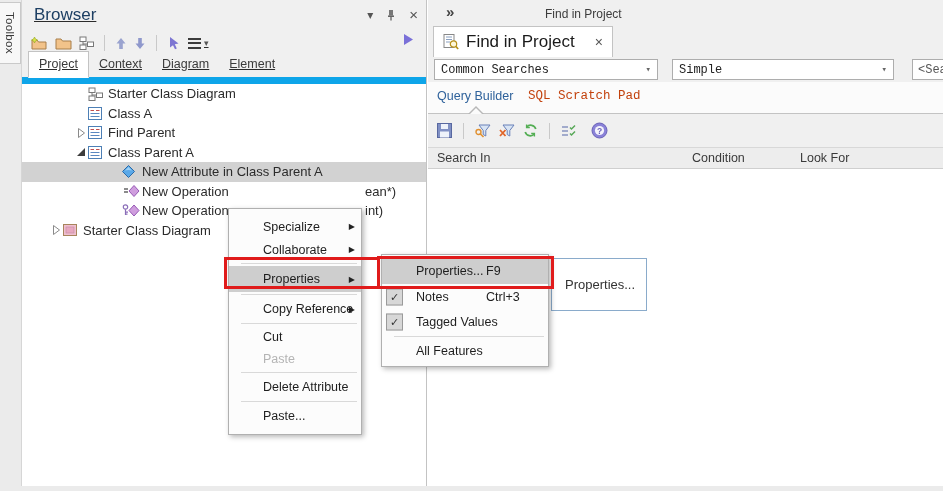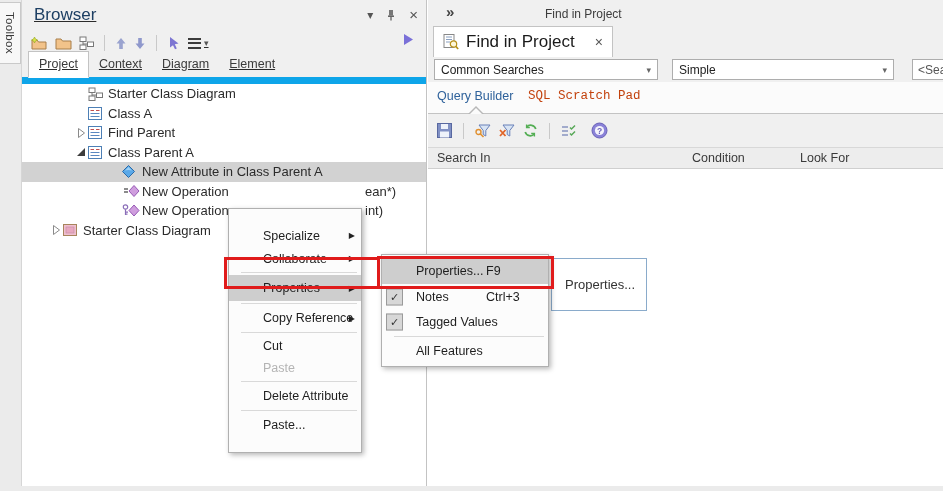--- a/index.html
+++ b/index.html
@@ -49,21 +49,21 @@
   
   .find { position:absolute; left:428px; top:0; width:515px; height:486px; background:#fff; overflow:hidden; }
   .f-dock { position:relative; height:26px; background:#f0f0f0; }
   .f-chevrons { position:absolute; left:18px; top:3px; font-size:15px; font-weight:bold; color:#444; }
   .f-dock-title { position:absolute; left:117px; top:7px; font-size:12px; color:#3c3c3c; }
   .f-tabrow { position:absolute; left:0; top:26px; width:100%; height:31px; background:#f0f0f0; }
   .f-tab { position:absolute; left:5px; top:0; width:180px; height:31px; background:#fff;
            border:1px solid #c3c3c3; border-bottom:none; display:flex; align-items:center; padding:0 9px; gap:7px; }
   .f-tab-title { font-size:17px; color:#1a1a1a; white-space:nowrap; }
   .f-tab-close { margin-left:auto; font-size:14px; color:#555; }
-  .f-filter { position:absolute; left:0; top:57px; width:100%; height:25px; background:#f0f0f0; }
+  .f-filter { position:absolute; left:0; top:57px; width:100%; height:25px; background:#f0f0f0;font-family:Liberation Mono, monospace; }
   .combo { position:absolute; top:2px; height:21px; background:#fff; border:1px solid #adadad;
            display:flex; align-items:center; font-size:12px; color:#222; padding-left:6px; }
   .combo .arrow { margin-left:auto; padding-right:6px; font-size:9px; color:#666; }
   .combo1 { left:6px; width:224px; } .combo2 { left:244px; width:222px; }
   .searchbox { position:absolute; left:484px; top:2px; width:44px; height:21px; background:#fff;
                border:1px solid #adadad; font-size:12px; color:#555; display:flex; align-items:center; padding-left:5px; }
   .f-subtabs { position:absolute; left:0; top:82px; width:100%; height:31px; background:#fbfbfb; }
   .f-subtab { position:absolute; top:7px; font-size:12.5px; }
   .f-subtab.active { left:9px; color:#2f629b; }
   .f-subtab.idle { left:100px; color:#c2410c;font-family:Liberation Mono, monospace; }
@@ -75,21 +75,21 @@
   .f-toolbar { position:absolute; left:0; top:114px; width:100%; height:33px; background:#f0f0f0;
                display:flex; align-items:center; padding-left:9px; gap:8px; }
   .f-cols { position:absolute; left:0; top:147px; width:100%; height:22px; background:#ededed;
             border-top:1px solid #d8d8d8; border-bottom:1px solid #cfcfcf; font-size:12.5px; color:#3a3a3a; }
   .f-col { position:absolute; top:3px; }
   .f-col.c0 { left:9px; } .f-col.c1 { left:264px; } .f-col.c2 { left:372px; }
   .f-body { position:absolute; left:0; top:170px; width:100%; height:316px; background:#fff; }
 
   
   .cmenu { position:absolute; left:228px; top:208px; width:134px; background:#fcfcfc;
-           border:1px solid #b0b0b0; box-shadow:2px 2px 5px rgba(0,0,0,.28); padding:15px 0; z-index:10; }
+           border:1px solid #b0b0b0; box-shadow:2px 2px 5px rgba(0,0,0,.28); padding:6px 0; z-index:10; }
   .cm-item { position:relative; height:23px; display:flex; align-items:center; padding-left:34px;
              font-size:12.5px; color:#1e1e1e; white-space:nowrap; }
   .cm-item.hl { height:26px; background:#cecece; }
   .cm-item.disabled { color:#b4b4b4; }
   .cm-item.tall { height:24px; }
   .cm-item.short { height:22px; }
   .cm-arrow { position:absolute; right:6px; font-size:8px; color:#222; }
   .cm-sep { height:1px; background:#d9d9d9; margin:2px 4px 2px 12px; }
 
   

